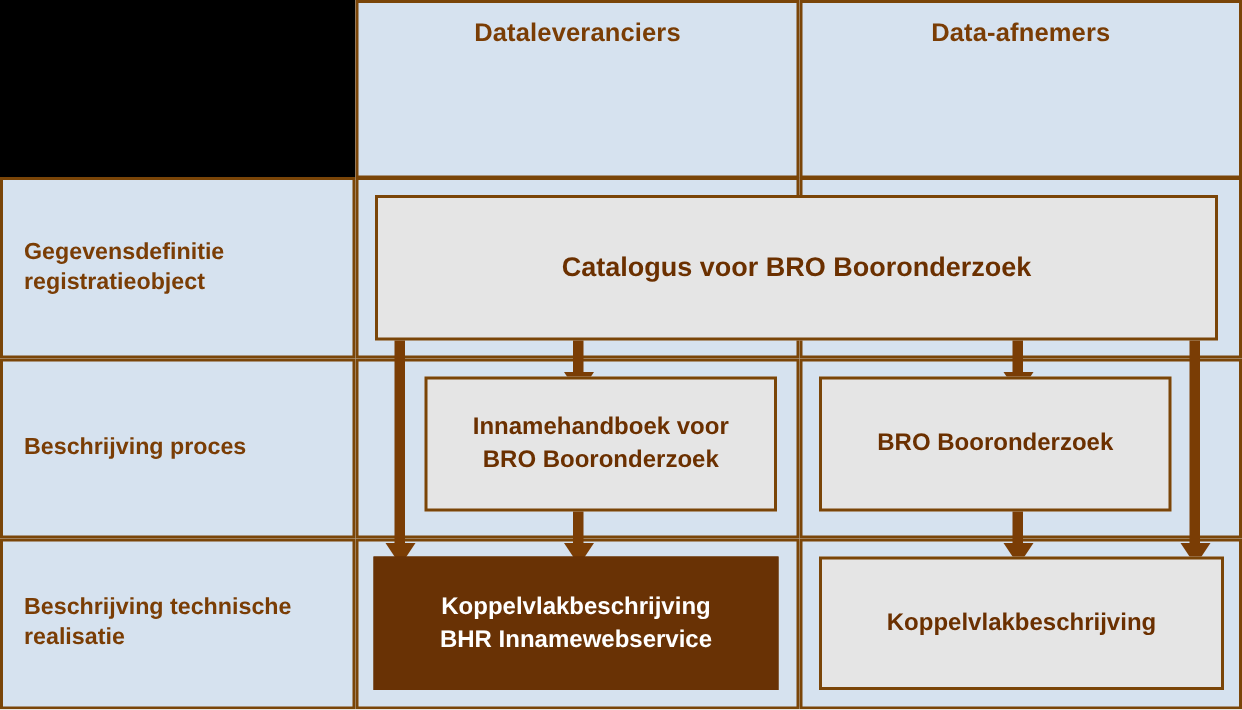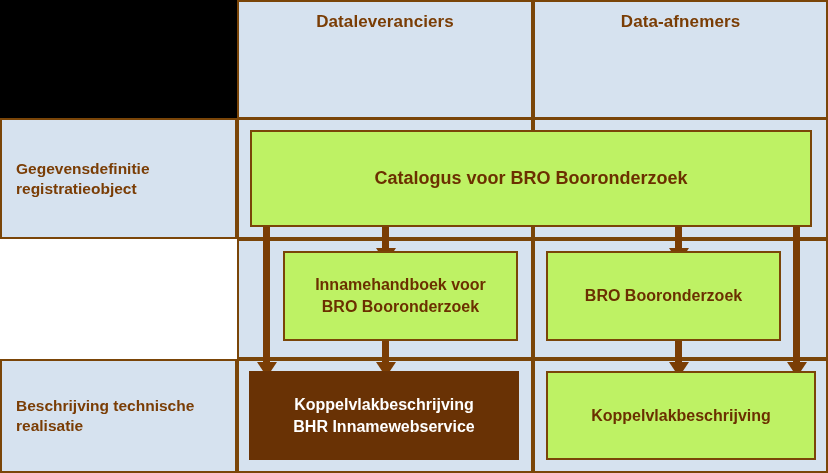--- a/index.html
+++ b/index.html
@@ -52,21 +52,21 @@
     color: #7a3d05;
     font-weight: bold;
     font-size: 15.5px;
     line-height: 1.32;
   }
 
   
   .node {
     position: absolute;
     box-sizing: border-box;
-    background: #bef264;
+    background: #e5e5e5;
     border: 2px solid #7a4508;
     display: flex;
     align-items: center;
     justify-content: center;
     text-align: center;
     color: #6b3000;
     font-weight: bold;
     font-size: 16px;
     line-height: 1.35;
     padding: 4px 8px;
@@ -110,20 +110,23 @@
   <div class="cell" style="left:0px; top:118px; width:237px; height:121px;">
     <div class="row-label">Gegevensdefinitie registratieobject</div>
   </div>
 
   <div class="cell" style="left:533px; top:0px; width:295px; height:119px;">
     <div class="col-header-label">Data-afnemers</div>
   </div>
   <div class="cell" style="left:237px; top:118px; width:296px; height:121px;"></div>
   <div class="cell" style="left:533px; top:118px; width:295px; height:121px;"></div>
 
+  <div class="cell" style="left:0px; top:239px; width:237px; height:120px;">
+    <div class="row-label">Beschrijving proces</div>
+  </div>
   <div class="cell" style="left:237px; top:239px; width:296px; height:120px;"></div>
   <div class="cell" style="left:533px; top:239px; width:295px; height:120px;"></div>
 
   <div class="cell" style="left:0px; top:359px; width:237px; height:114px;">
     <div class="row-label">Beschrijving technische realisatie</div>
   </div>
   <div class="cell" style="left:237px; top:359px; width:296px; height:114px;"></div>
   <div class="cell" style="left:533px; top:359px; width:295px; height:114px;"></div>
 
   <div class="arrow-line" style="left:263px; top:226px; height:140px;"></div>

